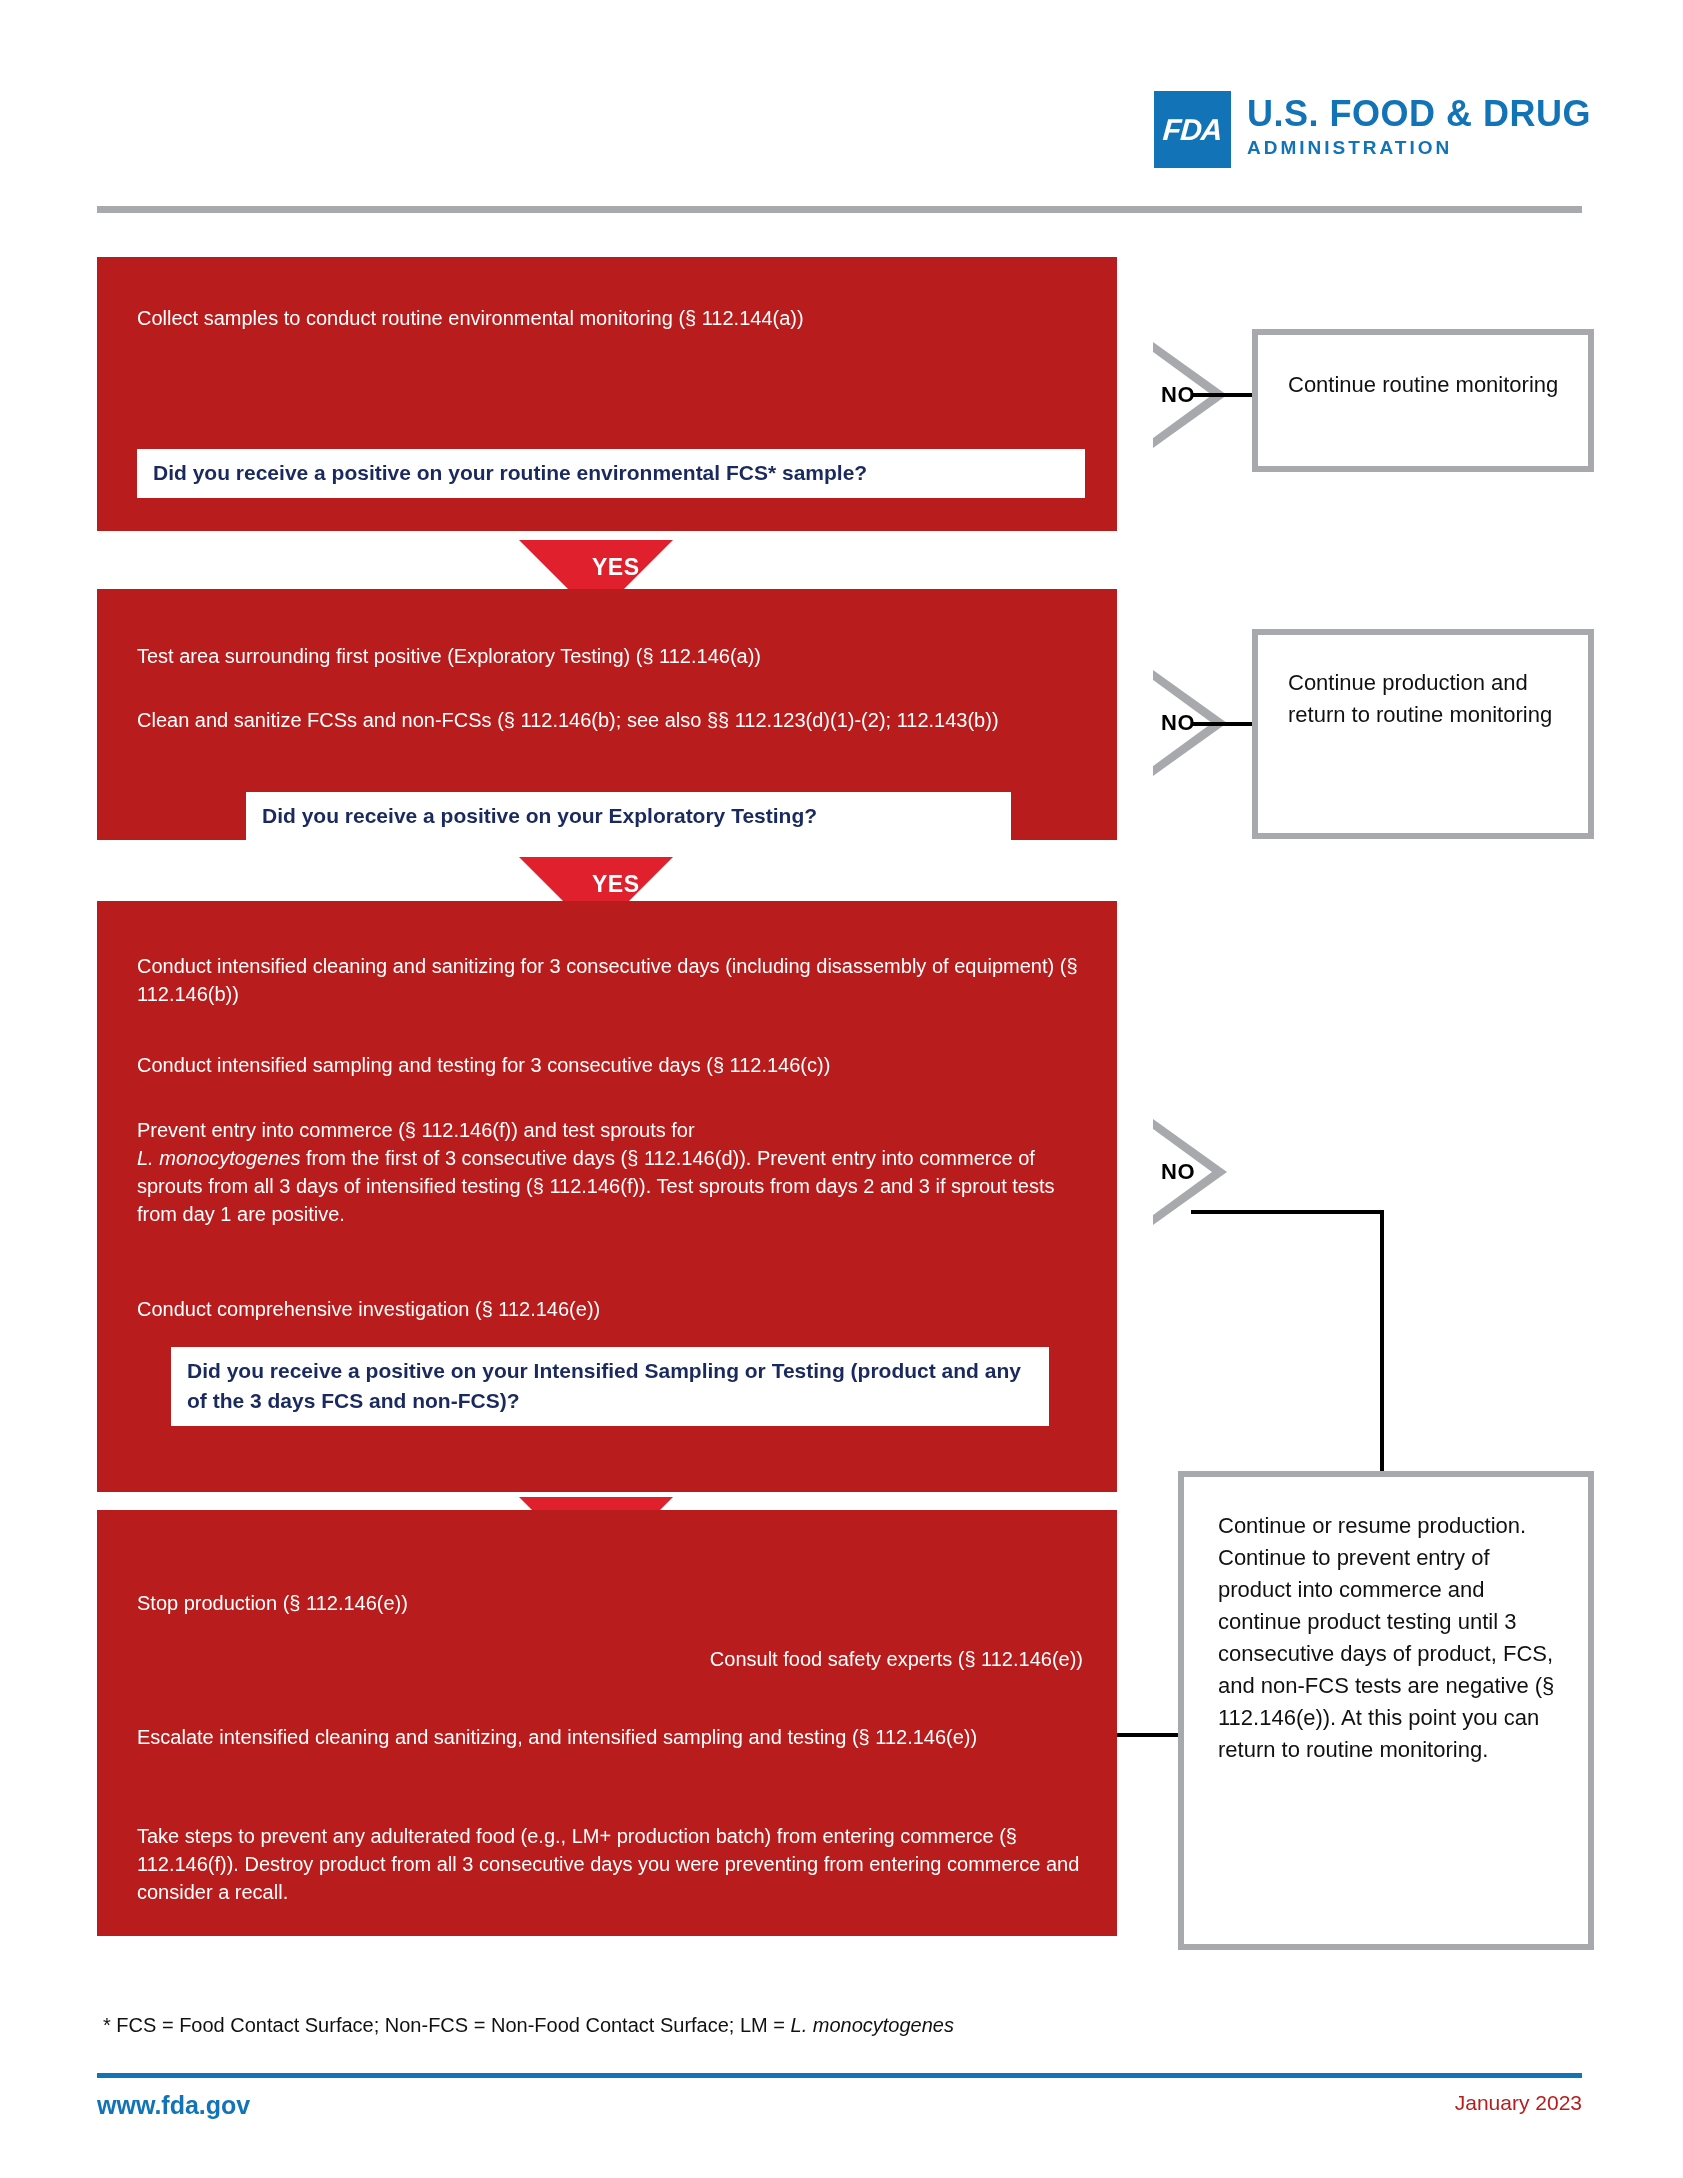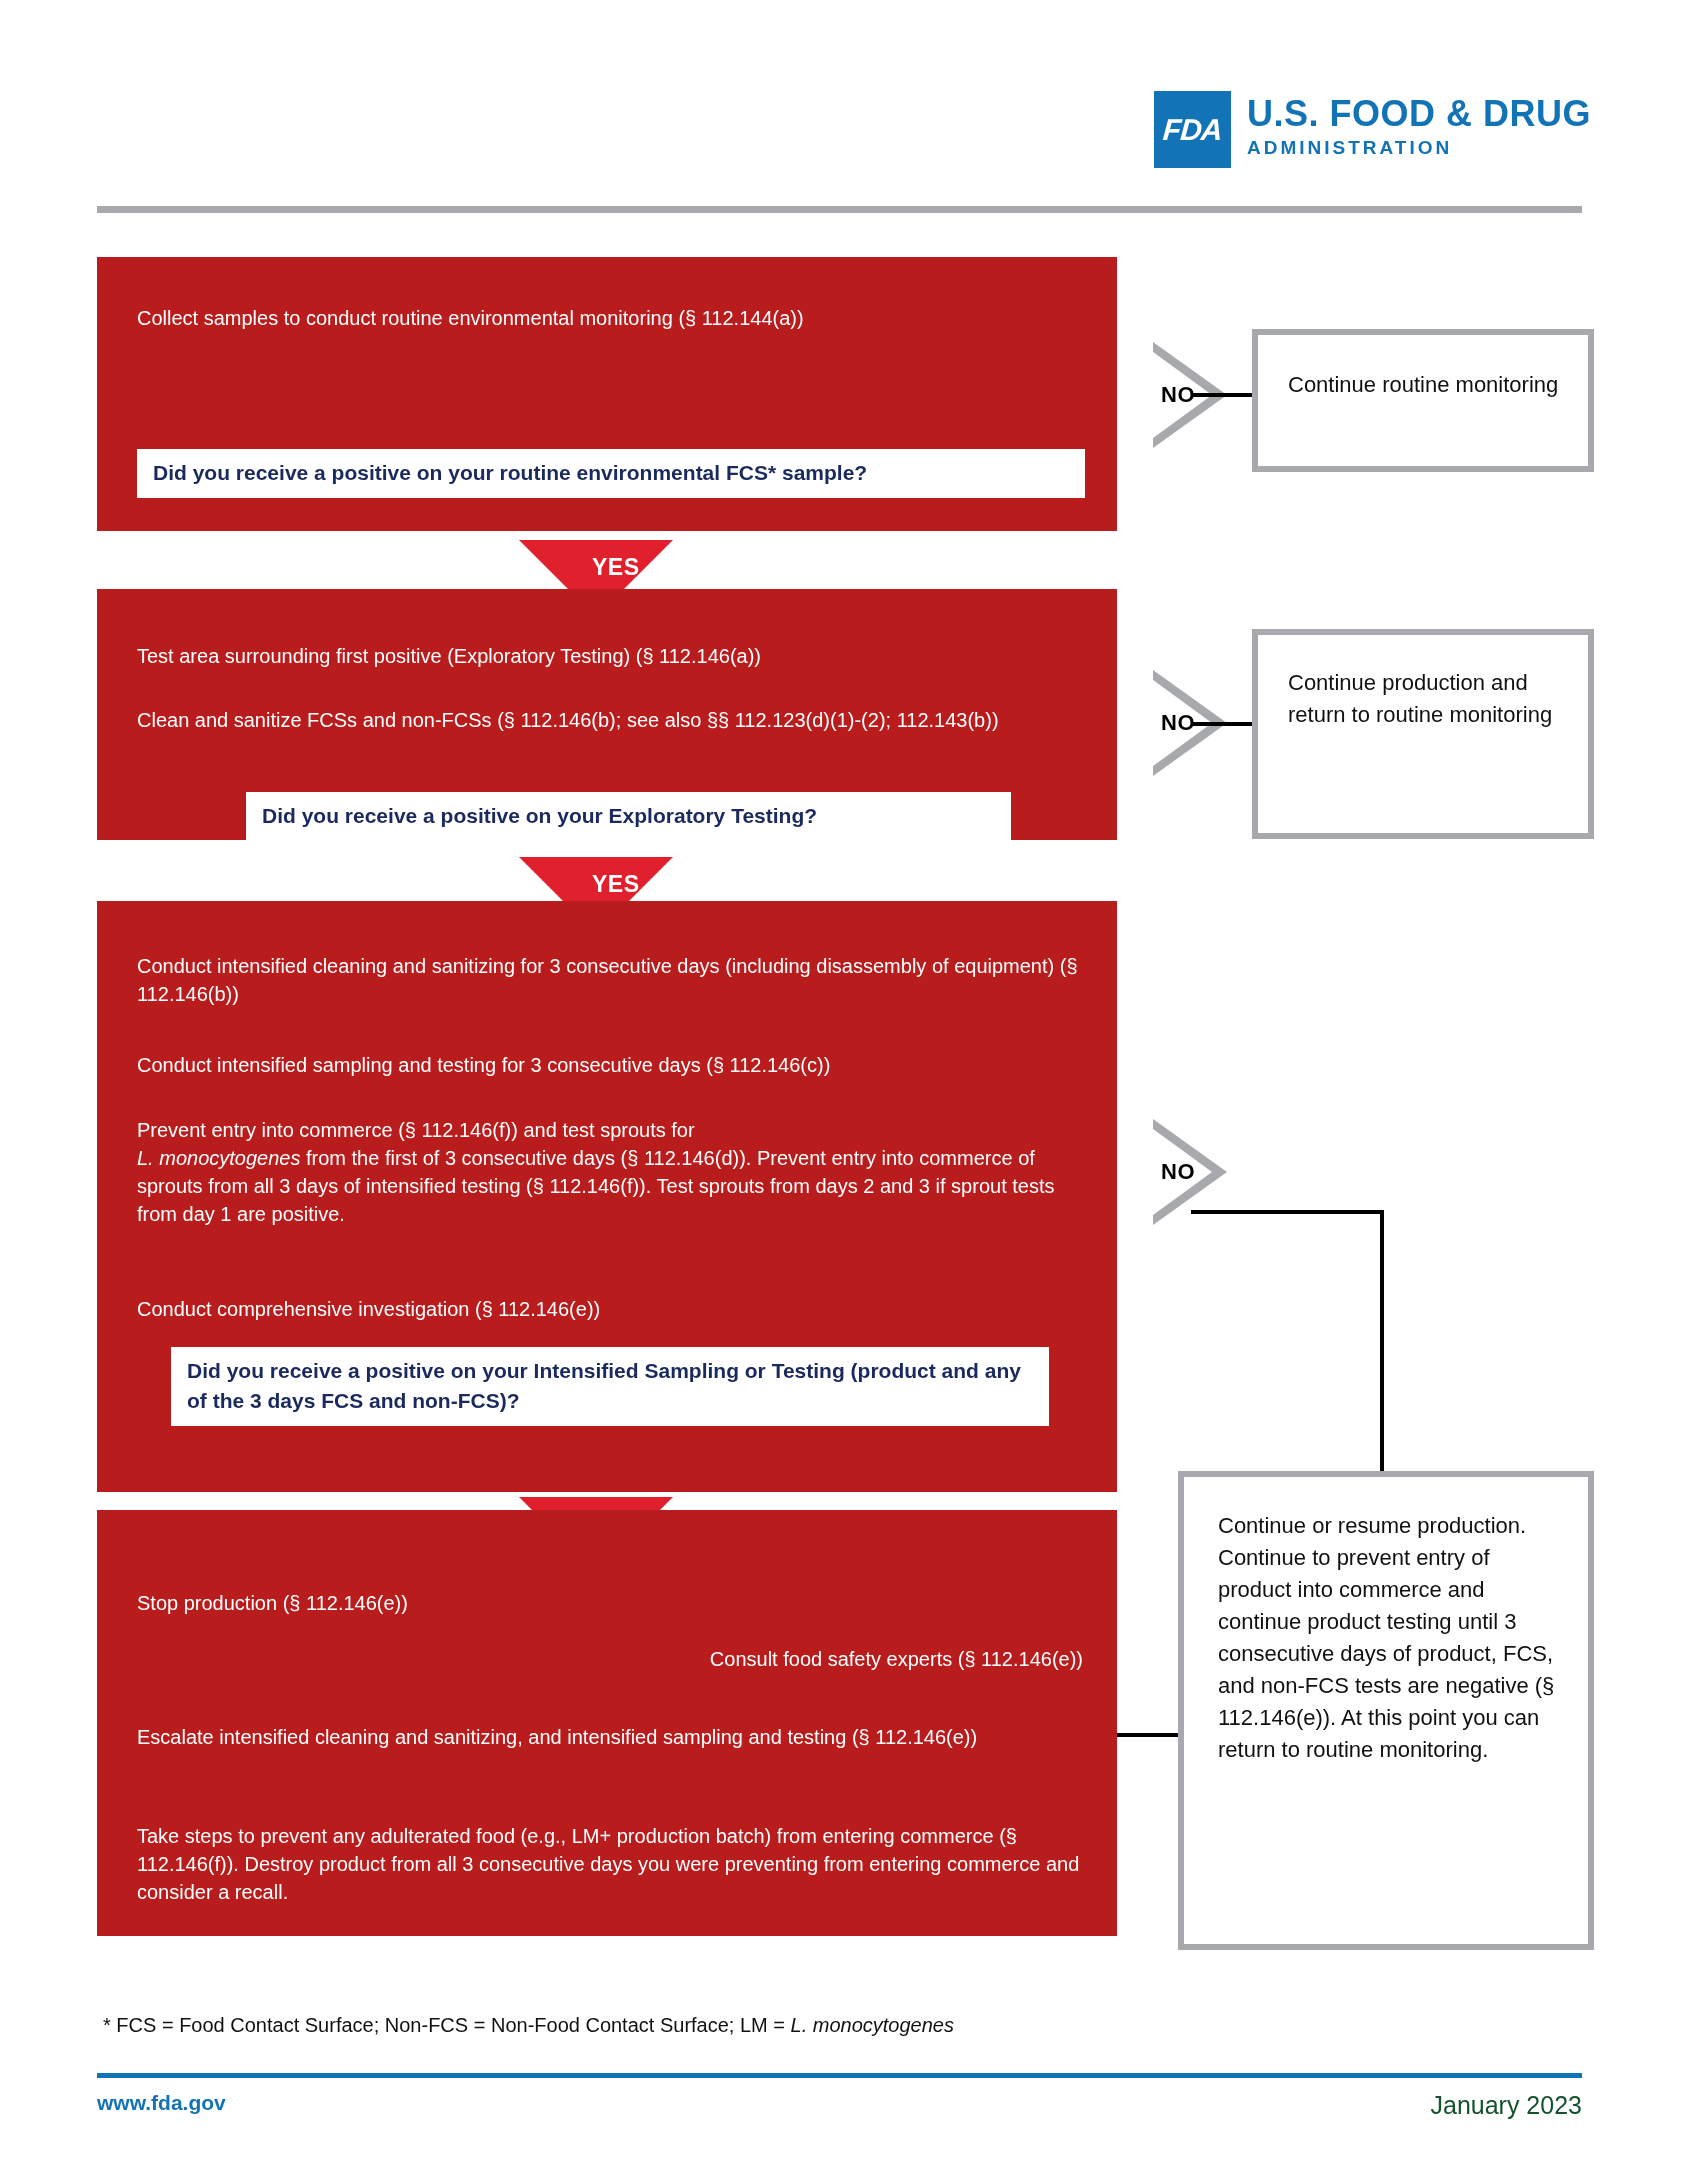--- a/index.html
+++ b/index.html
@@ -113,25 +113,25 @@
   .footnote{
     position:absolute;left:97px;top:2014px;
     font-size:20px;color:#111111;margin-left:6px;
   }
   .footer-rule{
     position:absolute;left:97px;top:2073px;width:1485px;height:5px;
     background:#1273b6;
   }
   .footer-url{
     position:absolute;left:97px;top:2091px;
-    color:#1273b6;font-size:21px;font-weight:bold;
+    color:#1273b6;font-size:25px;font-weight:bold;
   }
   .footer-date{
     position:absolute;right:101px;top:2091px;
-    color:#14532d;font-size:25px;
+    color:#b91c1c;font-size:21px;
   }
   .ital{font-style:italic;text-align:center;}
 </style>
 </head>
 <body>
 
 <div class="page">
 
 
   <div class="fda-logo">

